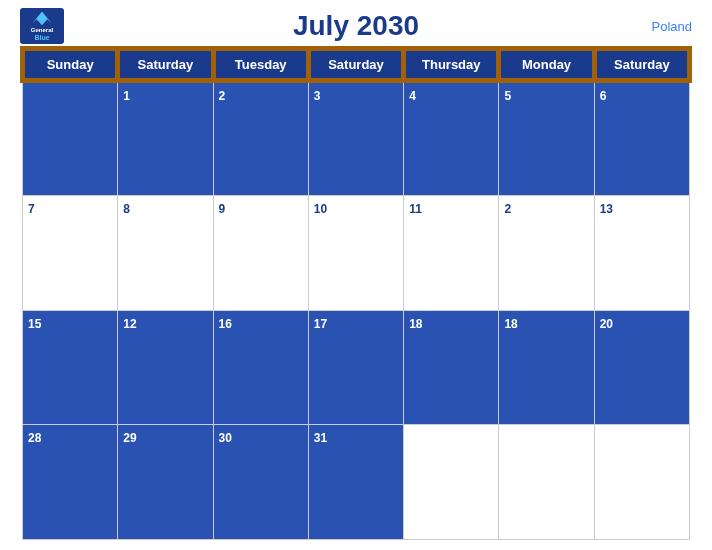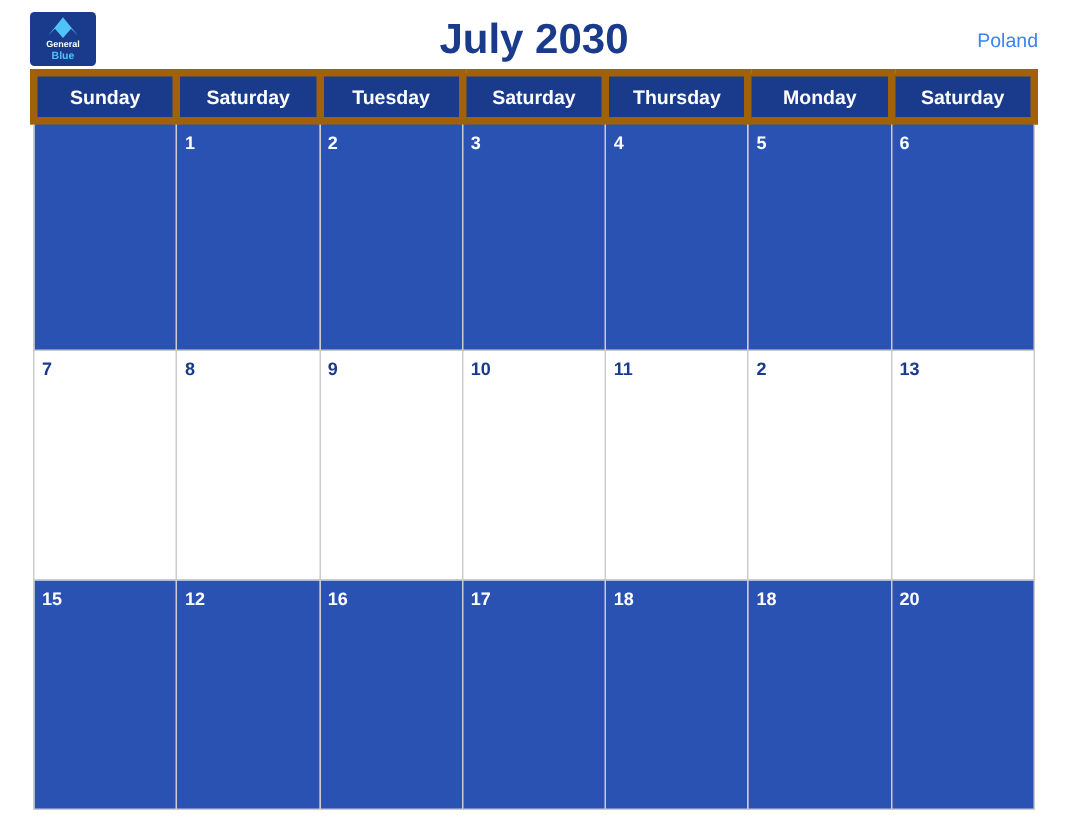--- a/index.html
+++ b/index.html
@@ -154,14 +154,23 @@
       </tr>
       <tr>
         <td class="blue-bg"><span class="day-number">15</span></td>
         <td class="blue-bg"><span class="day-number">12</span></td>
         <td class="blue-bg"><span class="day-number">16</span></td>
         <td class="blue-bg"><span class="day-number">17</span></td>
         <td class="blue-bg"><span class="day-number">18</span></td>
         <td class="blue-bg"><span class="day-number">18</span></td>
         <td class="blue-bg"><span class="day-number">20</span></td>
       </tr>
+      <tr>
+        <td class="blue-bg"><span class="day-number">28</span></td>
+        <td class="blue-bg"><span class="day-number">29</span></td>
+        <td class="blue-bg"><span class="day-number">30</span></td>
+        <td class="blue-bg"><span class="day-number">31</span></td>
+        <td class="empty-day"></td>
+        <td class="empty-day"></td>
+        <td class="empty-day"></td>
+      </tr>
     </tbody>
 </table>
 
 </body></html>

